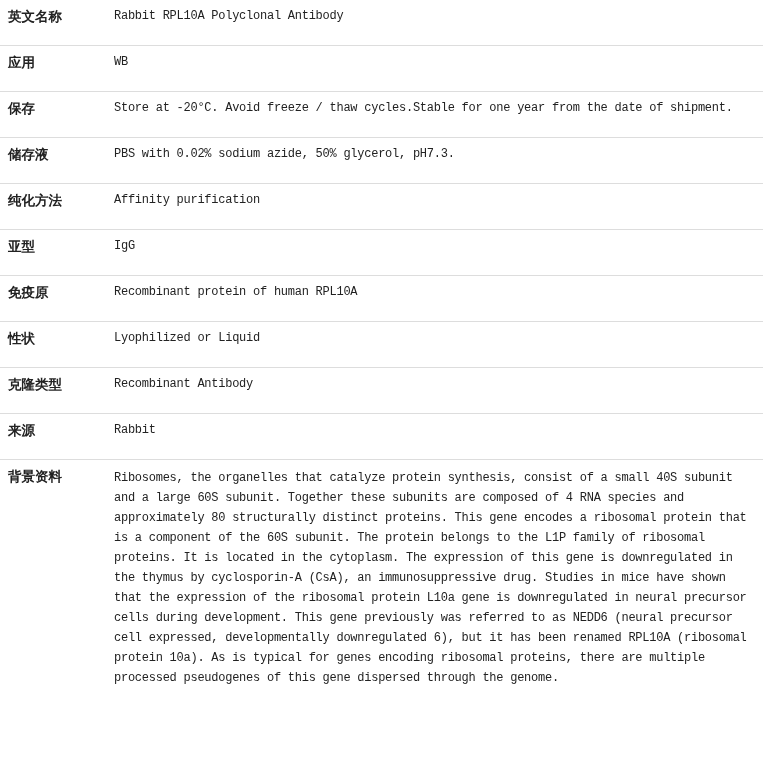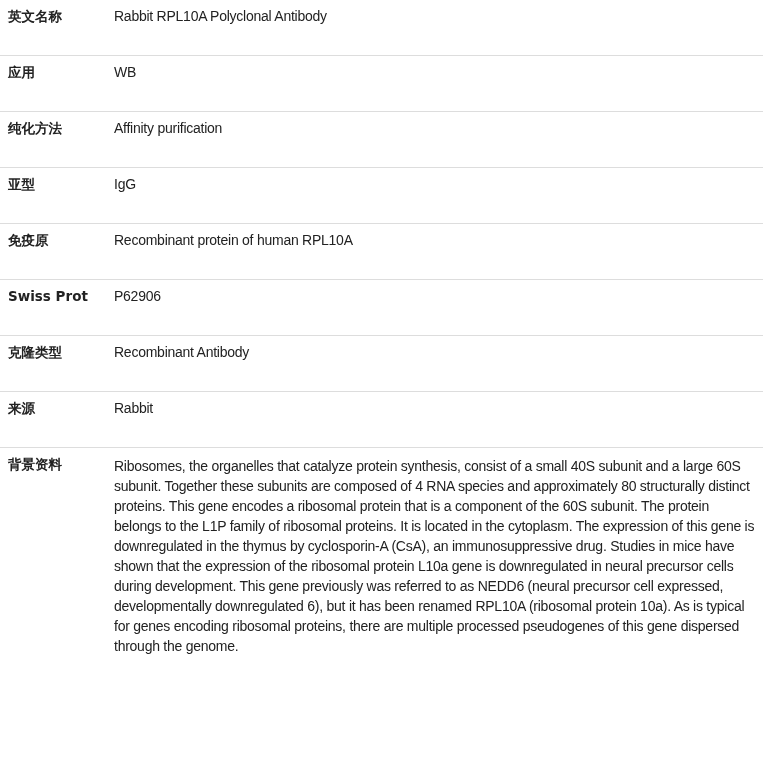--- a/index.html
+++ b/index.html
@@ -15,42 +15,42 @@
       color: #222222;
     }
     .spec-table {
       width: 763px;
       border-collapse: collapse;
       margin: 0;
     }
     .spec-table td {
       border-bottom: 1px solid #dddddd;
       vertical-align: top;
-      padding: 14px;
+      padding: 4px;
     }
     .spec-table tr.row td {
       height: 34px;
     }
     .label-cell {
       width: 114px;
       padding-left: 8px !important;
       padding-top: 7px !important;
       font-weight: bold;
       font-size: 13.5px;
       color: #222222;
       line-height: 18px;
       box-sizing: border-box;
     }
     .value-cell {
       padding-left: 0 !important;
       padding-top: 7px !important;
-      font-size: 14px;
+      font-size: 12px;
       color: #222222;
       line-height: 18px;
-      font-family: Liberation Sans, sans-serif;
+      font-family: Liberation Mono, monospace;
       letter-spacing: -0.25px;
     }
     .value-cell.bg {
       padding-top: 8px !important;
       line-height: 20px;
       padding-right: 6px !important;
       padding-bottom: 6px !important;
     }
     tr.last td {
       border-bottom: none;
@@ -63,34 +63,42 @@
   <tbody>
     <tr class="row">
       <td class="label-cell">英文名称</td>
       <td class="value-cell">Rabbit RPL10A Polyclonal Antibody</td>
     </tr>
     <tr class="row">
       <td class="label-cell">应用</td>
       <td class="value-cell">WB</td>
     </tr>
     <tr class="row">
+      <td class="label-cell">保存</td>
+      <td class="value-cell">Store at -20°C. Avoid freeze / thaw cycles.Stable for one year from the date of shipment.</td>
+    </tr>
+    <tr class="row">
+      <td class="label-cell">储存液</td>
+      <td class="value-cell">PBS with 0.02% sodium azide, 50% glycerol, pH7.3.</td>
+    </tr>
+    <tr class="row">
       <td class="label-cell">纯化方法</td>
       <td class="value-cell">Affinity purification</td>
     </tr>
     <tr class="row">
       <td class="label-cell">亚型</td>
       <td class="value-cell">IgG</td>
     </tr>
     <tr class="row">
       <td class="label-cell">免疫原</td>
       <td class="value-cell">Recombinant protein of human RPL10A</td>
     </tr>
     <tr class="row">
-      <td class="label-cell">Swiss Prot</td>
-      <td class="value-cell">P62906</td>
+      <td class="label-cell">性状</td>
+      <td class="value-cell">Lyophilized or Liquid</td>
     </tr>
     <tr class="row">
       <td class="label-cell">克隆类型</td>
       <td class="value-cell">Recombinant Antibody</td>
     </tr>
     <tr class="row">
       <td class="label-cell">来源</td>
       <td class="value-cell">Rabbit</td>
     </tr>
     <tr class="last">

